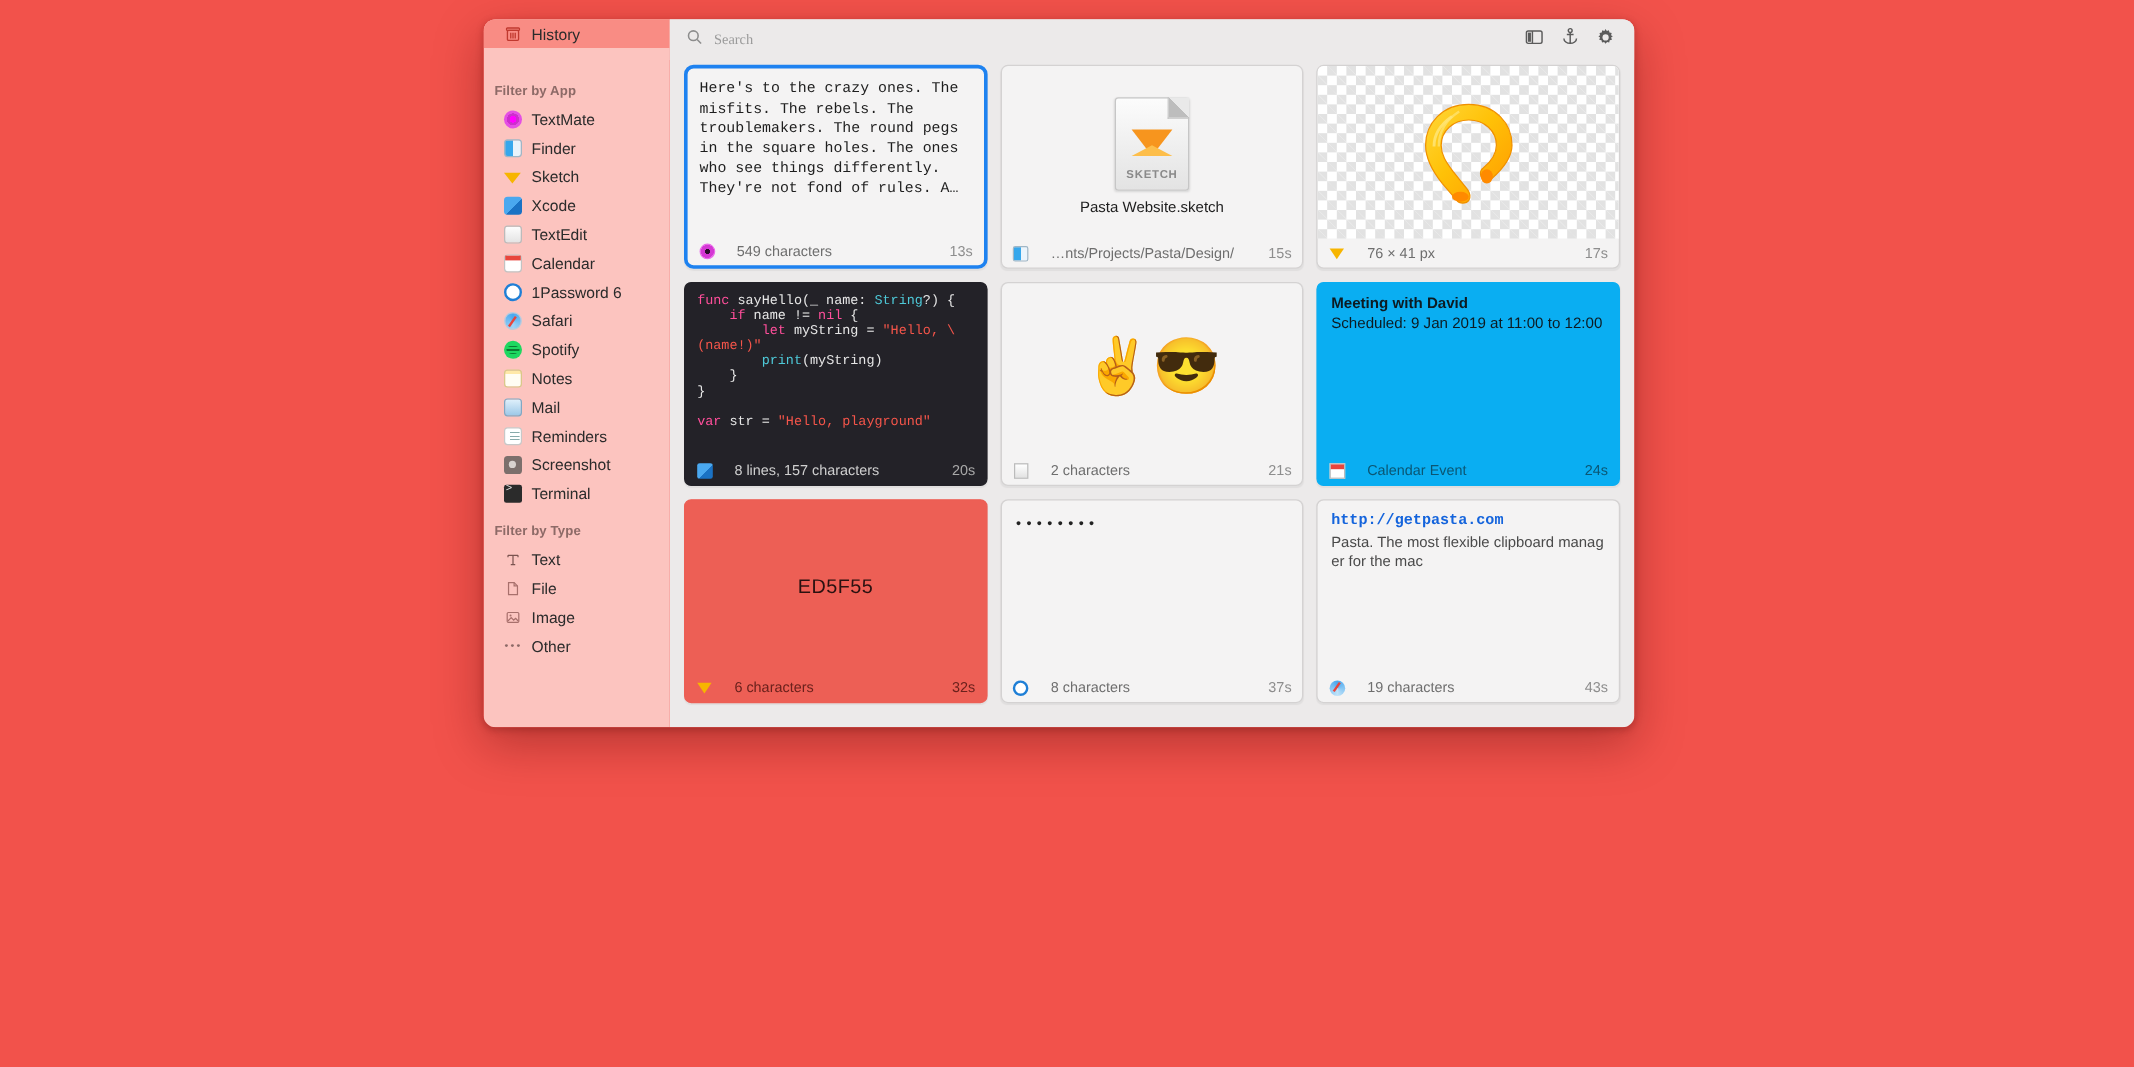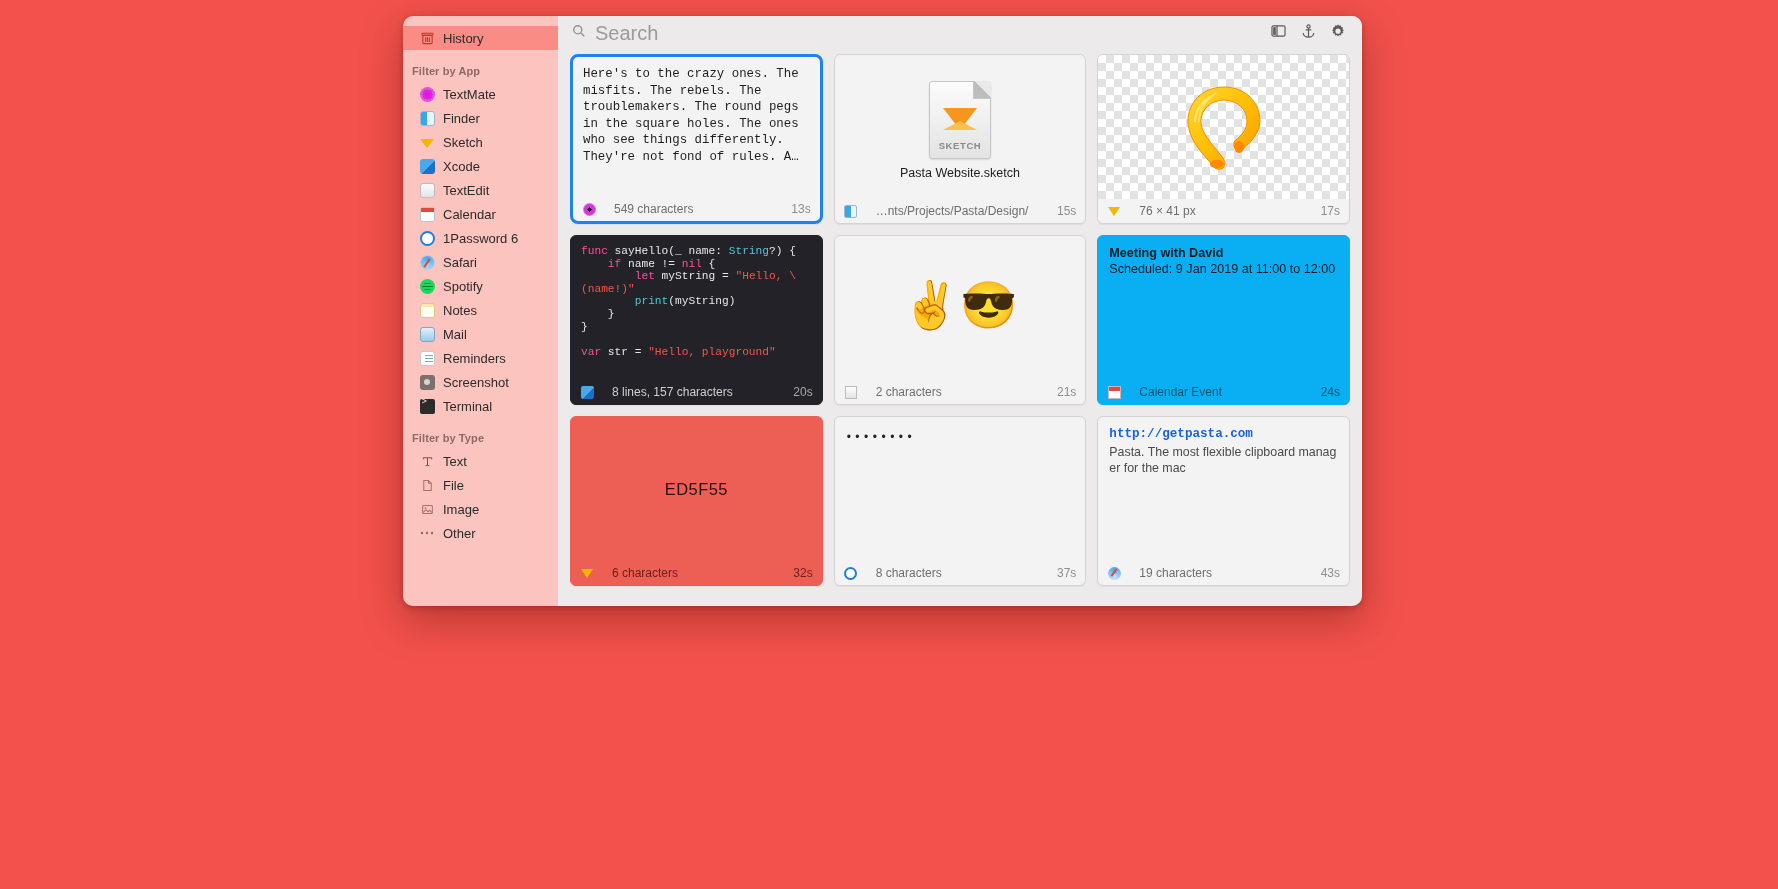--- a/index.html
+++ b/index.html
@@ -25,21 +25,20 @@
     overflow: hidden;
     display: flex;
     box-shadow: 0 14px 40px rgba(90,10,10,0.38), 0 2px 6px rgba(90,10,10,0.28);
   }
 
   
   #sidebar {
     width: 155px;
     flex: 0 0 155px;
     background: #fcc4bf;
-    padding-top: 10px;
     box-sizing: border-box;
     position: relative;
     overflow: hidden;
   }
   .side-row {
     height: 24px;
     display: flex;
     align-items: center;
     padding-left: 16px;
     box-sizing: border-box;
@@ -61,21 +60,21 @@
     font-size: 11px;
     font-weight: bold;
     color: #8d6a67;
     padding-left: 9px;
     margin-top: 12px;
     margin-bottom: 3px;
     height: 16px;
     display: flex; align-items: center;
     letter-spacing: 0.1px;
   }
-  .side-head.first { margin-top: 13px; }
+  .side-head.first { margin-top: 28px; }
 
   
   .appicon { width:15px; height:15px; border-radius:3px; position:relative; display:block; }
   .ai-textmate { border-radius:50%; background:radial-gradient(circle at 50% 50%, #f0f 0 26%, #cc2fcc 27% 47%, #e44fe4 48% 100%); }
   .ai-finder   { background:linear-gradient(90deg,#36a7ec 0 50%, #e9f3fb 50% 100%); border:1px solid #9fb6c6; box-sizing:border-box; }
   .ai-sketch   { width:0;height:0;border-left:7px solid transparent;border-right:7px solid transparent;border-top:9px solid #f7b500; border-radius:0; margin-top:3px;}
   .ai-xcode    { background:linear-gradient(135deg,#4aa8ef 0 55%, #1a72c4 56% 100%); }
   .ai-textedit { background:linear-gradient(180deg,#fdfdfd,#e4e4e4); border:1px solid #bbb; box-sizing:border-box; }
   .ai-calendar { background:#fff; border:1px solid #c2c2c2; box-sizing:border-box; }
   .ai-calendar::before{content:"";position:absolute;left:0;right:0;top:0;height:4px;background:#e8453c;}
@@ -114,22 +113,22 @@
   }
   #search-wrap {
     flex: 1;
     display: flex;
     align-items: center;
     gap: 7px;
     min-width: 0;
   }
   #search-input {
     border: none; outline: none; background: transparent;
-    font-family: Liberation Sans, sans-serif;
-    font-size: 20px;
+    font-family: Liberation Serif, serif;
+    font-size: 12px;
     color: #444;
     width: 100%;
   }
   #search-input::placeholder { color: #9b9b9b; }
   .tb-btn {
     width: 24px; height: 22px;
     display: flex; align-items: center; justify-content: center;
     color: #5b5b5b;
   }
 

